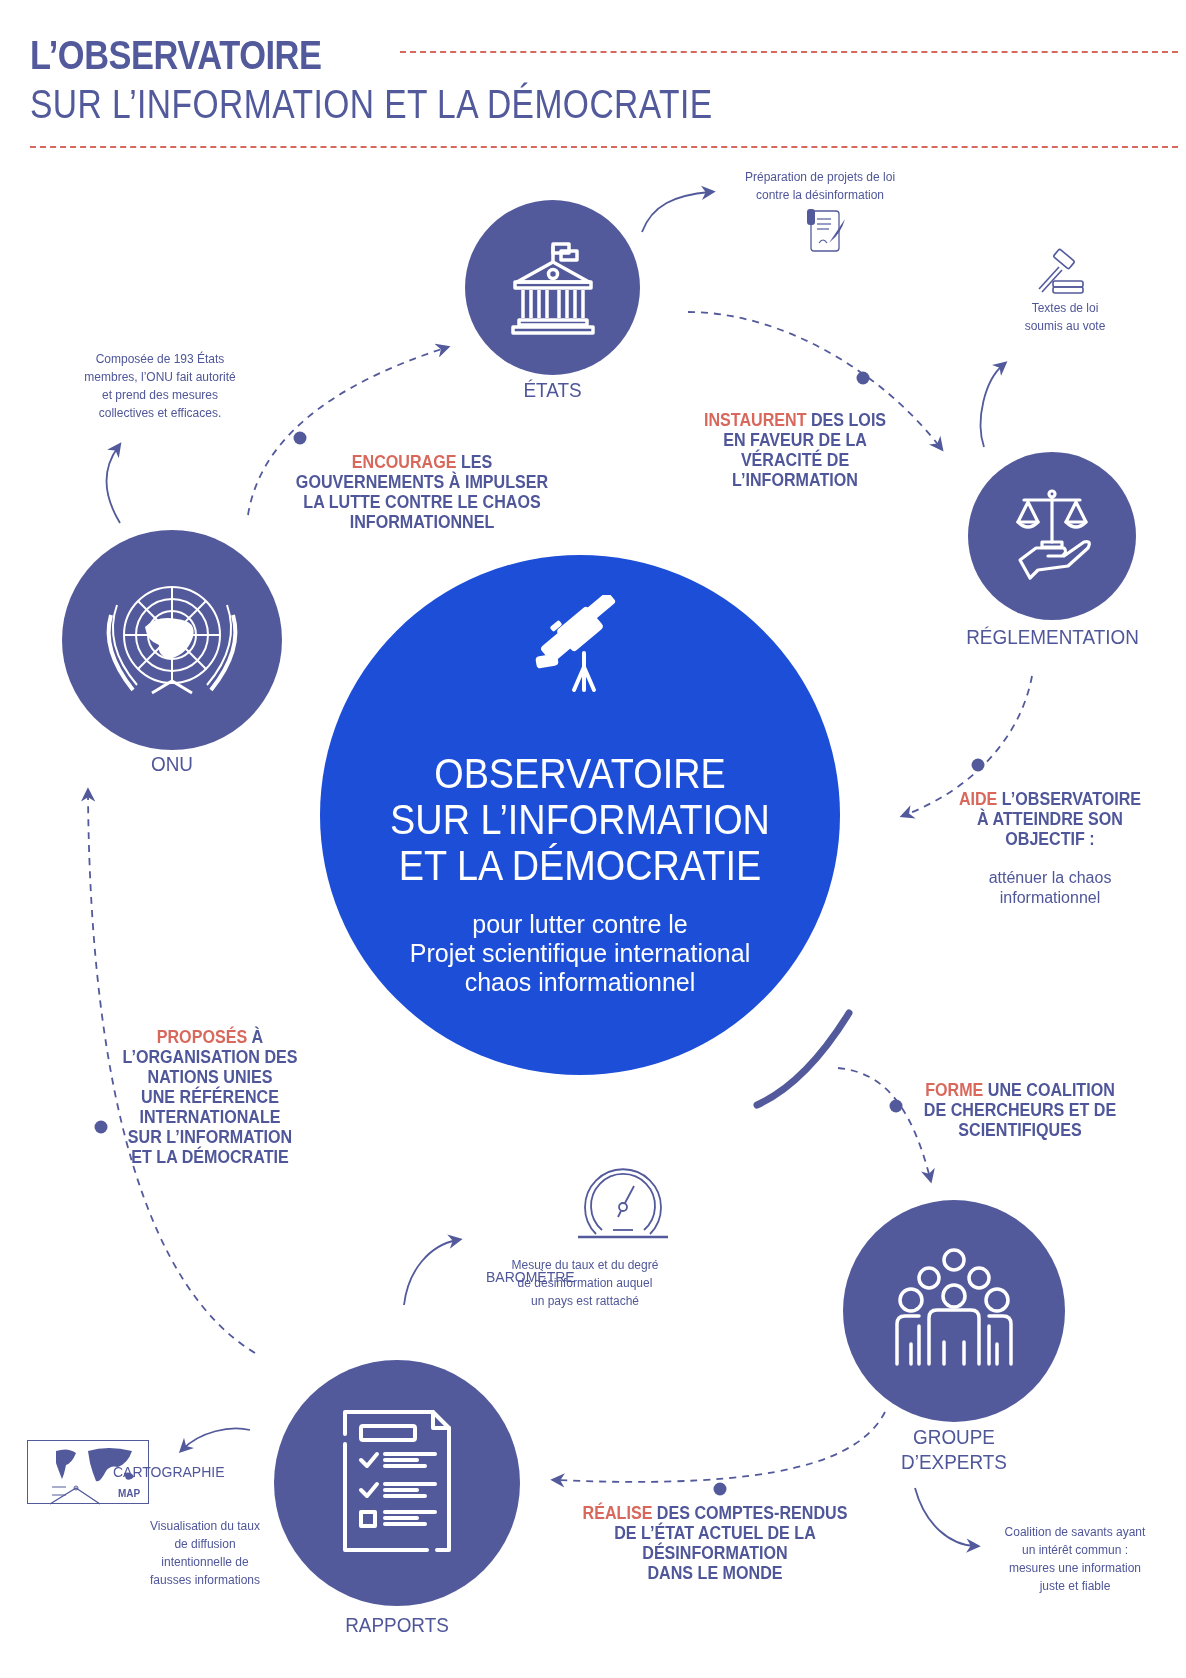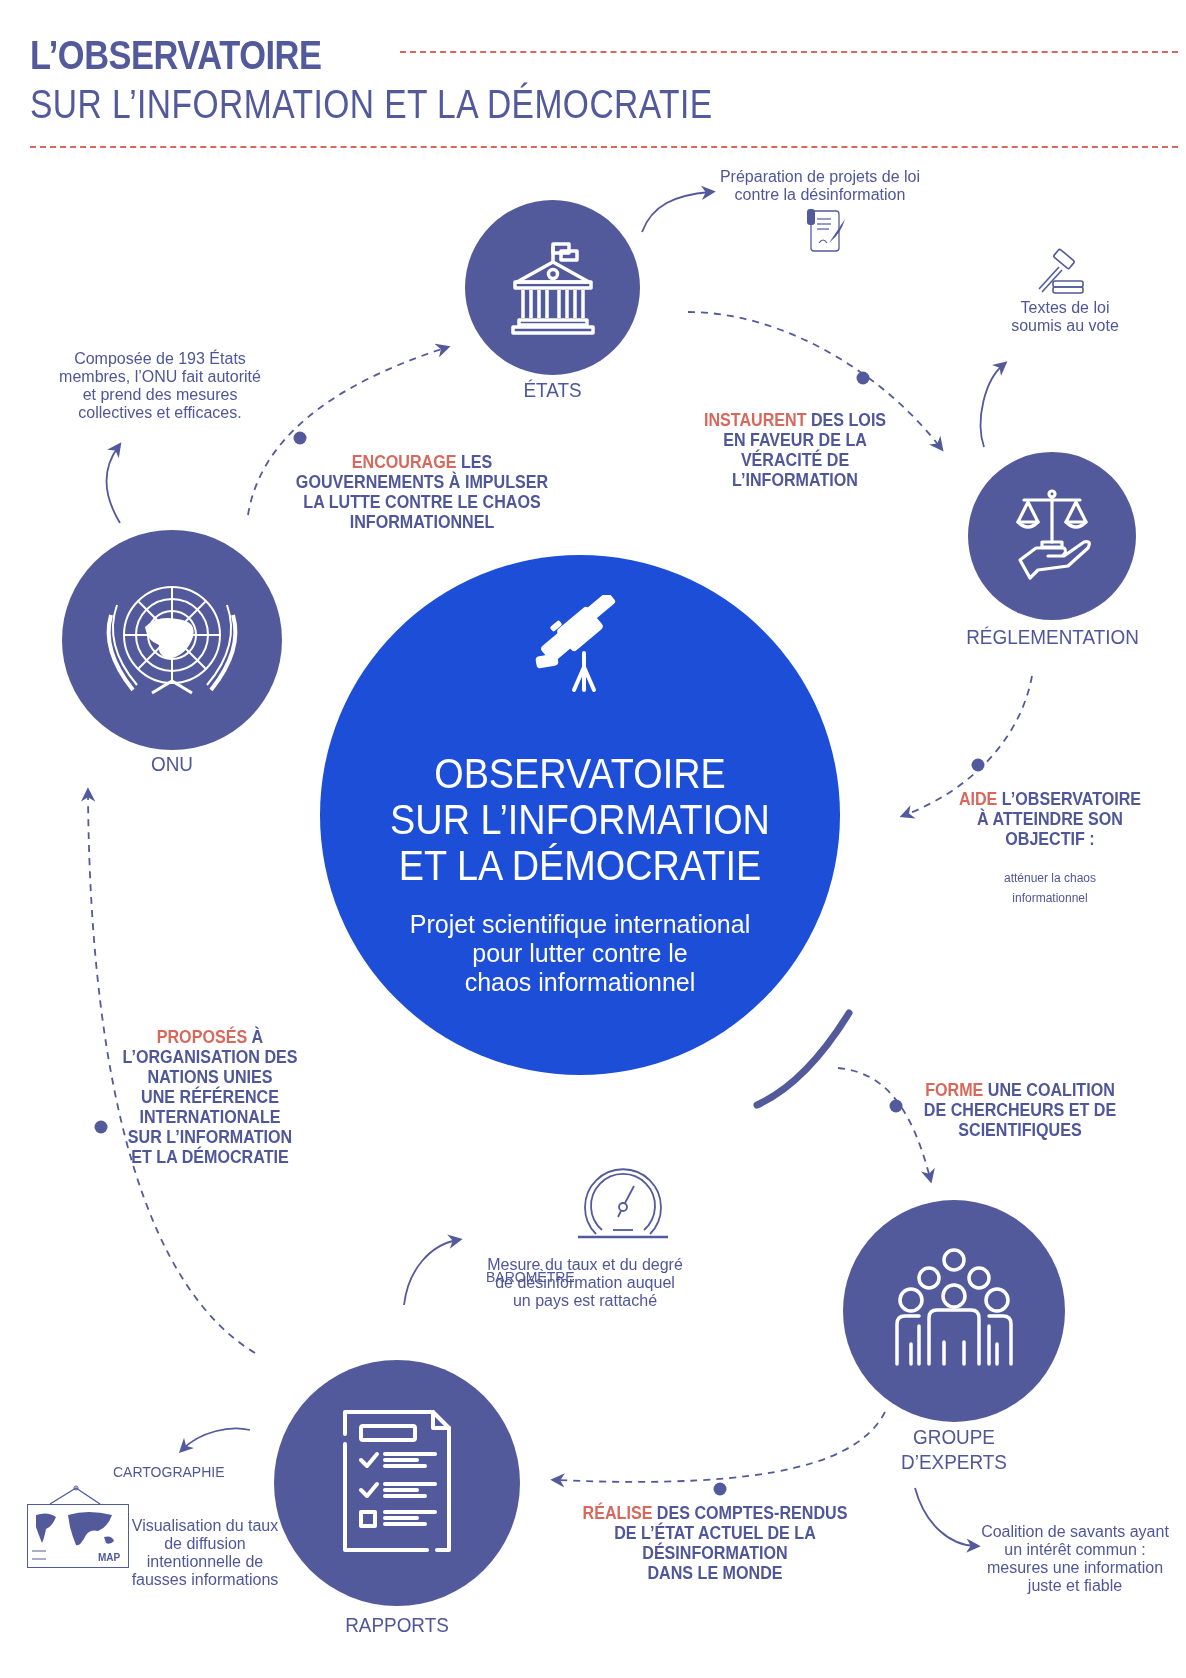--- a/index.html
+++ b/index.html
@@ -6,21 +6,21 @@
   body{width:1186px;height:1678px;position:relative;overflow:hidden;font-family:"Liberation Sans",sans-serif;color:#4f5699;}
   .abs{position:absolute;}
   .title1{left:30px;top:33px;font-size:40px;font-weight:bold;color:#525a9c;letter-spacing:-0.5px;transform:scaleX(0.86);transform-origin:left top;}
   .title2{left:30px;top:82px;font-size:40px;color:#525a9c;transform:scaleX(0.84);transform-origin:left top;letter-spacing:0.5px;}
   .dash1{left:400px;top:51px;width:778px;border-top:2px dashed #d9685c;}
   .dash2{left:30px;top:146px;width:1148px;border-top:2px dashed #d9685c;}
   .circle{position:absolute;border-radius:50%;background:#535a9b;display:flex;align-items:center;justify-content:center;}
   .node-label{position:absolute;font-size:21px;color:#4f5699;text-align:center;transform:scaleX(0.9);}
   .caps{position:absolute;font-size:17.5px;font-weight:bold;color:#4f5699;text-align:center;line-height:20px;transform:scaleX(0.92);}
   .caps .hl{color:#d9685c;}
-  .note{position:absolute;font-size:16px;color:#4f5699;text-align:center;line-height:18px;}
+  .note{position:absolute;font-size:12px;color:#4f5699;text-align:center;line-height:18px;}
   .small-caps{position:absolute;font-size:14px;color:#4f5699;}
   .center{position:absolute;left:320px;top:555px;width:520px;height:520px;border-radius:50%;background:#1d4ed8;}
   .center-title{position:absolute;left:0;width:520px;top:195px;text-align:center;color:#fff;font-size:43px;line-height:46px;transform:scaleX(0.88);}
   .center-sub{position:absolute;left:0;width:520px;top:355px;text-align:center;color:#fff;font-size:25px;line-height:29px;font-weight:300;}
   svg.overlay{position:absolute;left:0;top:0;}
 </style>
 </head>
 <body>
 
 <div class="abs title1">L’OBSERVATOIRE</div>
@@ -82,22 +82,22 @@
       <line x1="64" y1="72" x2="54" y2="95"></line>
       <line x1="64" y1="72" x2="74" y2="95"></line>
     </g>
   </svg>
   <div class="center-title">
     <div>OBSERVATOIRE</div>
     <div>SUR L’INFORMATION</div>
     <div>ET LA DÉMOCRATIE</div>
   </div>
   <div class="center-sub">
+    <div>pour lutter contre le</div>
     <div>Projet scientifique international</div>
-    <div>pour lutter contre le</div>
     <div>chaos informationnel</div>
   </div>
 </div>
 
 <div class="circle" style="left:465px;top:200px;width:175px;height:175px;">
   <svg width="100" height="100" viewBox="0 0 100 100">
     <g fill="none" stroke="#fff" stroke-width="3.5" stroke-linejoin="round">
       <line x1="50" y1="8" x2="50" y2="26"></line>
       <rect x="50" y="6" width="16" height="9"></rect>
       <rect x="58" y="13" width="16" height="9"></rect>
@@ -220,21 +220,21 @@
   <div>EN FAVEUR DE LA</div>
   <div>VÉRACITÉ DE</div>
   <div>L’INFORMATION</div>
 </div>
 
 <div class="caps" style="left:940px;top:789px;width:220px;">
   <div><span class="hl">AIDE</span><span> L’OBSERVATOIRE</span></div>
   <div>À ATTEINDRE SON</div>
   <div>OBJECTIF :</div>
 </div>
-<div class="note" style="left:940px;top:868px;width:220px;font-size:12px;line-height:20px;">
+<div class="note" style="left:940px;top:868px;width:220px;font-size:16px;line-height:20px;">
   <div>atténuer la chaos</div>
   <div>informationnel</div>
 </div>
 
 <div class="caps" style="left:900px;top:1080px;width:240px;">
   <div><span class="hl">FORME</span><span> UNE COALITION</span></div>
   <div>DE CHERCHEURS ET DE</div>
   <div>SCIENTIFIQUES</div>
 </div>
 
@@ -304,21 +304,21 @@
     <line x1="0" y1="69" x2="90" y2="69" stroke-width="2.4"></line>
   </g>
 </svg>
 <div class="note" style="left:470px;top:1256px;width:230px;">
   <div>Mesure du taux et du degré</div>
   <div>de désinformation auquel</div>
   <div>un pays est rattaché</div>
 </div>
 
 <div class="small-caps" style="left:113px;top:1464px;">CARTOGRAPHIE</div>
-<div class="abs" style="left:27px;top:1504px;width:100px;height:62px;border:1.5px solid #535a9b;">
+<div class="abs" style="left:27px;top:1440px;width:100px;height:62px;border:1.5px solid #535a9b;padding-left:20px;">
   <svg width="100" height="62" viewBox="0 0 100 62">
     <path d="M8,10 Q20,6 28,12 Q24,22 18,24 Q16,34 14,38 Q10,28 8,22 Z" fill="#535a9b"></path>
     <path d="M40,10 Q60,4 84,10 Q80,22 70,26 Q62,24 58,30 Q52,42 48,40 Q44,30 42,22 Z" fill="#535a9b"></path>
     <path d="M76,32 Q84,30 86,36 Q82,40 78,38 Z" fill="#535a9b"></path>
     <text x="70" y="56" font-size="10" font-weight="bold" fill="#535a9b" font-family="Liberation Sans, sans-serif">MAP</text>
     <line x1="4" y1="46" x2="18" y2="46" stroke="#535a9b"></line>
       <line x1="4" y1="54" x2="18" y2="54" stroke="#535a9b"></line>
   </svg>
 </div>
 <svg class="abs" style="left:48px;top:1484px" width="60" height="22">

